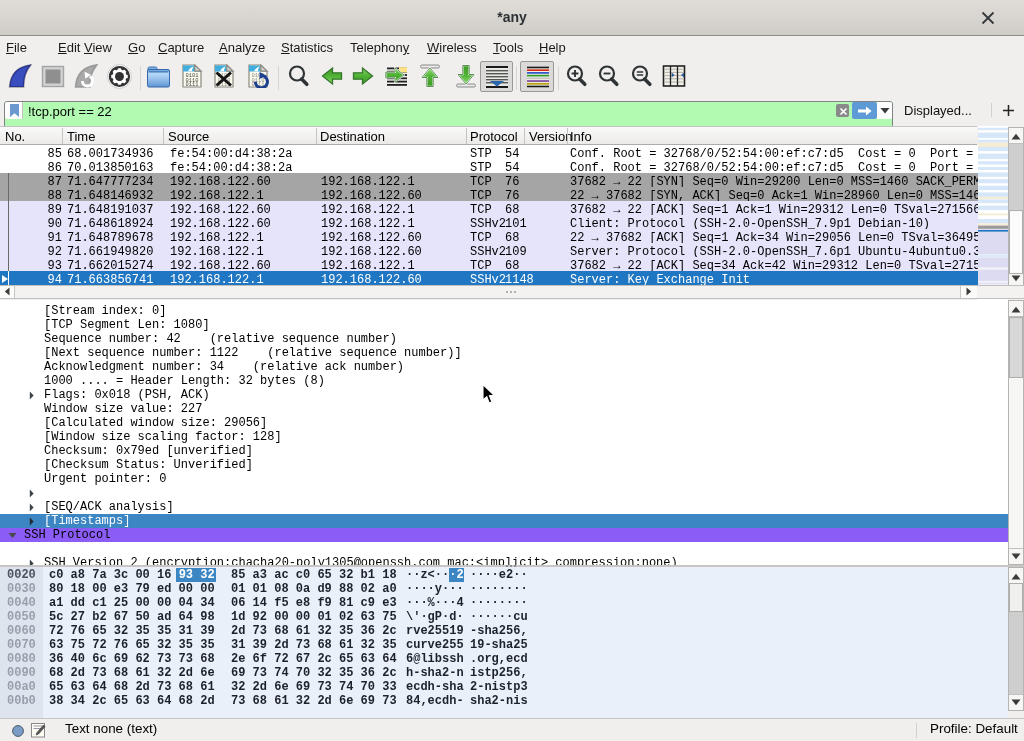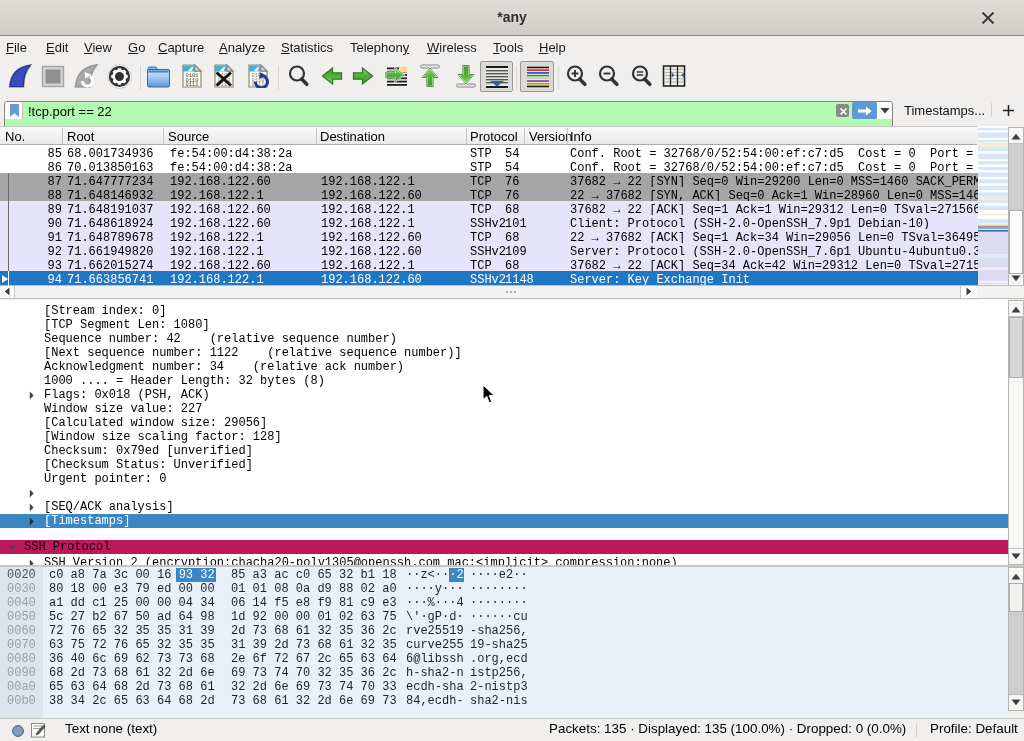--- a/index.html
+++ b/index.html
@@ -31,35 +31,35 @@
 .cno { left:0; width:62px; text-align:right; }
 .ctime { left:67px; }
 .csrc { left:170px; }
 .cdst { left:321px; }
 .cpro { left:470px; }
 .clen { left:505px; width:59px; text-align:left; }
 .cinfo { left:570px; }
 #details { left:0; top:300px; width:1008px; height:265px; background:#fff; overflow:hidden; }
 .dline { position:absolute; left:0; width:1008px; height:14px; }
 #hexpane { left:0; top:567px; width:1008px; height:151px; background:#e9f0fa; overflow:hidden; }
-.hxrow { position:absolute; left:0; width:1008px; height:14px; }
+.hxrow { position:absolute; left:0; width:1008px; height:14px;font-weight:bold; }
 .hl { background:#3c86c3; color:#fff; }
 .hlh { background:#3c86c3; color:#fff; padding:0 1px 0 3px; margin:0 -1px 0 -3px; }
 #statusbar { left:0; top:718px; width:1024px; height:23px; background:#f0efee; border-top:1px solid #c8c6c4; }
 .sbtext { position:absolute; top:2px; font-size:13.4px; color:#000; }
 </style></head>
 <body>
 <div class="abs" id="titlebar"></div>
 <div class="abs" id="title-text">*any</div>
 <svg class="abs" style="left:980px;top:10px" width="16" height="16" viewBox="0 0 16 16">
     <path d="M2.5,2.5 L13.5,13.5 M13.5,2.5 L2.5,13.5" stroke="#33393b" stroke-width="1.8"></path>
   </svg>
 <div class="abs" id="menubar">
     <span class="menuitem" style="left:6px"><u>F</u>ile</span>
-    <span class="menuitem" style="left:46px"><u>E</u>dit</span>
+    <span class="menuitem" style="left:58px"><u>E</u>dit</span>
     <span class="menuitem" style="left:84px"><u>V</u>iew</span>
     <span class="menuitem" style="left:128px"><u>G</u>o</span>
     <span class="menuitem" style="left:158px"><u>C</u>apture</span>
     <span class="menuitem" style="left:219px"><u>A</u>nalyze</span>
     <span class="menuitem" style="left:281px"><u>S</u>tatistics</span>
     <span class="menuitem" style="left:350px">Telephon<u>y</u></span>
     <span class="menuitem" style="left:427px"><u>W</u>ireless</span>
     <span class="menuitem" style="left:493px"><u>T</u>ools</span>
     <span class="menuitem" style="left:539px"><u>H</u>elp</span>
   </div>
@@ -280,29 +280,29 @@
       </div>
       <div class="abs" id="applybtn">
         <svg class="abs" style="left:5px;top:4px" width="16" height="10" viewBox="0 0 16 10">
           <path d="M1,3.4 H9 V0.6 L14.6,5 L9,9.4 V6.6 H1 Z" fill="#fff"></path>
         </svg>
       </div>
     </div>
     <svg class="abs" style="left:880px;top:11px" width="10" height="7" viewBox="0 0 10 7">
       <path d="M0.5,1 H9.5 L5,6.5 Z" fill="#3a3a3a"></path>
     </svg>
-    <div class="abs" style="left:904px;top:7px;font-size:13px;color:#111">Timestamps...</div>
+    <div class="abs" style="left:904px;top:7px;font-size:13px;color:#111">Displayed...</div>
     <div class="abs" style="left:991px;top:7px;width:1px;height:14px;background:#d2d0ce"></div>
     <svg class="abs" style="left:1002px;top:8px" width="13" height="13" viewBox="0 0 13 13">
       <path d="M6.5,1 V12 M1,6.5 H12" stroke="#222" stroke-width="1.5"></path>
     </svg>
   </div>
 <div class="abs" id="plheader">
     <span class="hcol" style="left:5px">No.</span>
-    <span class="hcol" style="left:67px">Root</span>
+    <span class="hcol" style="left:67px">Time</span>
     <span class="hcol" style="left:168px">Source</span>
     <span class="hcol" style="left:320px">Destination</span>
     <span class="hcol" style="left:470px">Protocol</span>
     <span class="hcol" style="left:529px">Version</span>
     <span class="hcol" style="left:570px">Info</span>
     <span class="hsep" style="left:62px"></span>
     <span class="hsep" style="left:163px"></span>
     <span class="hsep" style="left:316px"></span>
     <span class="hsep" style="left:466px"></span>
     <span class="hsep" style="left:524px"></span>
@@ -396,38 +396,37 @@
 <div class="abs" style="left:510px;top:291px;width:2px;height:2px;background:#9a9a9a;border-radius:1px"></div>
 <div class="abs" style="left:514px;top:291px;width:2px;height:2px;background:#9a9a9a;border-radius:1px"></div>
 <div class="abs mono" id="details"><div class="dline" style="top:4px;"><span class="abs" style="left:44px;top:0">[Stream index: 0]</span></div><div class="dline" style="top:18px;"><span class="abs" style="left:44px;top:0">[TCP Segment Len: 1080]</span></div><div class="dline" style="top:32px;"><span class="abs" style="left:44px;top:0">Sequence number: 42    (relative sequence number)</span></div><div class="dline" style="top:46px;"><span class="abs" style="left:44px;top:0">[Next sequence number: 1122    (relative sequence number)]</span></div><div class="dline" style="top:60px;"><span class="abs" style="left:44px;top:0">Acknowledgment number: 34    (relative ack number)</span></div><div class="dline" style="top:74px;"><span class="abs" style="left:44px;top:0">1000 .... = Header Length: 32 bytes (8)</span></div><div class="dline" style="top:88px;"><svg class="abs" style="left:28px;top:3px" width="8" height="9" viewBox="0 0 8 9">
         <path d="M1.8,0.6 L5.6,4.5 L1.8,8.4 Z" fill="#3c4245"></path>
       </svg><span class="abs" style="left:44px;top:0">Flags: 0x018 (PSH, ACK)</span></div><div class="dline" style="top:102px;"><span class="abs" style="left:44px;top:0">Window size value: 227</span></div><div class="dline" style="top:116px;"><span class="abs" style="left:44px;top:0">[Calculated window size: 29056]</span></div><div class="dline" style="top:130px;"><span class="abs" style="left:44px;top:0">[Window size scaling factor: 128]</span></div><div class="dline" style="top:144px;"><span class="abs" style="left:44px;top:0">Checksum: 0x79ed [unverified]</span></div><div class="dline" style="top:158px;"><span class="abs" style="left:44px;top:0">[Checksum Status: Unverified]</span></div><div class="dline" style="top:172px;"><span class="abs" style="left:44px;top:0">Urgent pointer: 0</span></div><div class="dline" style="top:186px;"><svg class="abs" style="left:28px;top:3px" width="8" height="9" viewBox="0 0 8 9">
         <path d="M1.8,0.6 L5.6,4.5 L1.8,8.4 Z" fill="#3c4245"></path>
       </svg></div><div class="dline" style="top:200px;"><svg class="abs" style="left:28px;top:3px" width="8" height="9" viewBox="0 0 8 9">
         <path d="M1.8,0.6 L5.6,4.5 L1.8,8.4 Z" fill="#3c4245"></path>
       </svg><span class="abs" style="left:44px;top:0">[SEQ/ACK analysis]</span></div><div class="dline" style="top:214px;background:#3c86c3;color:#fff;"><svg class="abs" style="left:28px;top:3px" width="8" height="9" viewBox="0 0 8 9">
         <path d="M1.8,0.6 L5.6,4.5 L1.8,8.4 Z" fill="#242a2e"></path>
-      </svg><span class="abs" style="left:44px;top:0">[Timestamps]</span></div><div class="dline" style="top:240px;background:#be185d;"><svg class="abs" style="left:8px;top:3px" width="9" height="8" viewBox="0 0 9 8">
+      </svg><span class="abs" style="left:44px;top:0">[Timestamps]</span></div><div class="dline" style="top:228px;background:#8b5cf6;"><svg class="abs" style="left:8px;top:3px" width="9" height="8" viewBox="0 0 9 8">
         <path d="M0.5,2 L8.5,2 L4.5,7 Z" fill="#4a4a4a"></path>
       </svg><span class="abs" style="left:24px;top:0">SSH Protocol</span></div><div class="dline" style="top:256px;padding-left:20px;"><svg class="abs" style="left:28px;top:3px" width="8" height="9" viewBox="0 0 8 9">
         <path d="M1.8,0.6 L5.6,4.5 L1.8,8.4 Z" fill="#3c4245"></path>
       </svg><span class="abs" style="left:44px;top:0">SSH Version 2 (encryption:chacha20-poly1305@openssh.com mac:&lt;implicit&gt; compression:none)</span></div></div>
 <div class="abs" style="left:0;top:565px;width:1024px;height:2px;background:#c8c6c4"></div>
 <div class="abs" style="left:506px;top:565px;width:2px;height:2px;background:#8a8a8a"></div>
 <div class="abs" style="left:510px;top:565px;width:2px;height:2px;background:#8a8a8a"></div>
 <div class="abs" style="left:514px;top:565px;width:2px;height:2px;background:#8a8a8a"></div>
 <div class="abs mono" id="hexpane"><div class="abs" style="left:0;top:0;width:43px;height:151px;background:#dde4ee"></div><div class="hxrow" style="top:1px"><span class="abs" style="left:7px;top:0;color:#4a5560">0020</span><span class="abs" style="left:49px;top:0;color:#1c2229">c0 a8 7a 3c 00 16 <span class="hlh">93 32</span></span><span class="abs" style="left:231px;top:0;color:#1c2229">85 a3 ac c0 65 32 b1 18</span><span class="abs" style="left:406px;top:0;color:#1c2229">··z&lt;··<span class="hl">·2</span></span><span class="abs" style="left:470px;top:0;color:#1c2229">····e2··</span></div><div class="hxrow" style="top:15px"><span class="abs" style="left:7px;top:0;color:#97a1ab">0030</span><span class="abs" style="left:49px;top:0;color:#1c2229">80 18 00 e3 79 ed 00 00</span><span class="abs" style="left:231px;top:0;color:#1c2229">01 01 08 0a d9 88 02 a0</span><span class="abs" style="left:406px;top:0;color:#1c2229">····y···</span><span class="abs" style="left:470px;top:0;color:#1c2229">········</span></div><div class="hxrow" style="top:29px"><span class="abs" style="left:7px;top:0;color:#97a1ab">0040</span><span class="abs" style="left:49px;top:0;color:#1c2229">a1 dd c1 25 00 00 04 34</span><span class="abs" style="left:231px;top:0;color:#1c2229">06 14 f5 e8 f9 81 c9 e3</span><span class="abs" style="left:406px;top:0;color:#1c2229">···%···4</span><span class="abs" style="left:470px;top:0;color:#1c2229">········</span></div><div class="hxrow" style="top:43px"><span class="abs" style="left:7px;top:0;color:#97a1ab">0050</span><span class="abs" style="left:49px;top:0;color:#1c2229">5c 27 b2 67 50 ad 64 98</span><span class="abs" style="left:231px;top:0;color:#1c2229">1d 92 00 00 01 02 63 75</span><span class="abs" style="left:406px;top:0;color:#1c2229">\'·gP·d·</span><span class="abs" style="left:470px;top:0;color:#1c2229">······cu</span></div><div class="hxrow" style="top:57px"><span class="abs" style="left:7px;top:0;color:#97a1ab">0060</span><span class="abs" style="left:49px;top:0;color:#1c2229">72 76 65 32 35 35 31 39</span><span class="abs" style="left:231px;top:0;color:#1c2229">2d 73 68 61 32 35 36 2c</span><span class="abs" style="left:406px;top:0;color:#1c2229">rve25519</span><span class="abs" style="left:470px;top:0;color:#1c2229">-sha256,</span></div><div class="hxrow" style="top:71px"><span class="abs" style="left:7px;top:0;color:#97a1ab">0070</span><span class="abs" style="left:49px;top:0;color:#1c2229">63 75 72 76 65 32 35 35</span><span class="abs" style="left:231px;top:0;color:#1c2229">31 39 2d 73 68 61 32 35</span><span class="abs" style="left:406px;top:0;color:#1c2229">curve255</span><span class="abs" style="left:470px;top:0;color:#1c2229">19-sha25</span></div><div class="hxrow" style="top:85px"><span class="abs" style="left:7px;top:0;color:#97a1ab">0080</span><span class="abs" style="left:49px;top:0;color:#1c2229">36 40 6c 69 62 73 73 68</span><span class="abs" style="left:231px;top:0;color:#1c2229">2e 6f 72 67 2c 65 63 64</span><span class="abs" style="left:406px;top:0;color:#1c2229">6@libssh</span><span class="abs" style="left:470px;top:0;color:#1c2229">.org,ecd</span></div><div class="hxrow" style="top:99px"><span class="abs" style="left:7px;top:0;color:#97a1ab">0090</span><span class="abs" style="left:49px;top:0;color:#1c2229">68 2d 73 68 61 32 2d 6e</span><span class="abs" style="left:231px;top:0;color:#1c2229">69 73 74 70 32 35 36 2c</span><span class="abs" style="left:406px;top:0;color:#1c2229">h-sha2-n</span><span class="abs" style="left:470px;top:0;color:#1c2229">istp256,</span></div><div class="hxrow" style="top:113px"><span class="abs" style="left:7px;top:0;color:#97a1ab">00a0</span><span class="abs" style="left:49px;top:0;color:#1c2229">65 63 64 68 2d 73 68 61</span><span class="abs" style="left:231px;top:0;color:#1c2229">32 2d 6e 69 73 74 70 33</span><span class="abs" style="left:406px;top:0;color:#1c2229">ecdh-sha</span><span class="abs" style="left:470px;top:0;color:#1c2229">2-nistp3</span></div><div class="hxrow" style="top:127px"><span class="abs" style="left:7px;top:0;color:#97a1ab">00b0</span><span class="abs" style="left:49px;top:0;color:#1c2229">38 34 2c 65 63 64 68 2d</span><span class="abs" style="left:231px;top:0;color:#1c2229">73 68 61 32 2d 6e 69 73</span><span class="abs" style="left:406px;top:0;color:#1c2229">84,ecdh-</span><span class="abs" style="left:470px;top:0;color:#1c2229">sha2-nis</span></div></div>
 <div class="abs" id="statusbar">
     <svg class="abs" style="left:12px;top:6px" width="12" height="12" viewBox="0 0 12 12">
       <circle cx="6" cy="6" r="5.4" fill="#7b9cc4" stroke="#4a5a6a"></circle>
     </svg>
     <svg class="abs" style="left:31px;top:4px" width="15" height="15" viewBox="0 0 15 15">
       <rect x="0.5" y="0.5" width="13" height="13.5" fill="#fdfdf5" stroke="#8a8a8a"></rect>
       <path d="M2.5,3 H11 M2.5,5.5 H11" stroke="#99a" stroke-width="1"></path>
       <path d="M12.5,2 L6,9.5 L5,12 L7.6,11 L14,3.8 Z" fill="#5a5a5a" stroke="#333" stroke-width="0.6"></path>
     </svg>
     <span class="sbtext" style="left:65px">Text none (text)</span>
-    <span class="sbtext" style="left:549px">Packets: 135 · Displayed: 135 (100.0%) · Dropped: 0 (0.0%)</span>
     <div class="abs" style="left:916px;top:4px;width:1px;height:15px;background:#d2d0ce"></div>
     <span class="sbtext" style="left:930px">Profile: Default</span>
   </div>
 <svg class="abs" style="left:482px;top:384px" width="14" height="21" viewBox="0 0 14 21">
     <path d="M1,0.7 L1,16 L4.8,12.6 L7.2,19 L9.8,17.9 L7.4,11.7 L12.2,11.3 Z" fill="#000" stroke="#fff" stroke-width="1.1"></path>
   </svg>
 </body></html>

